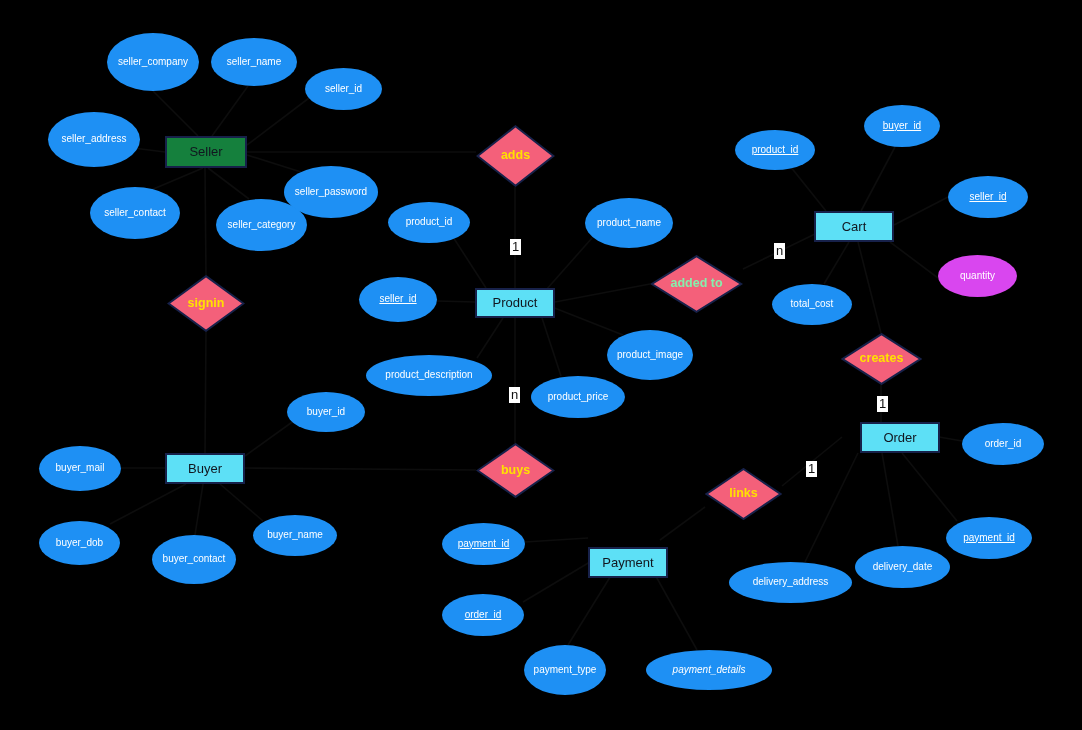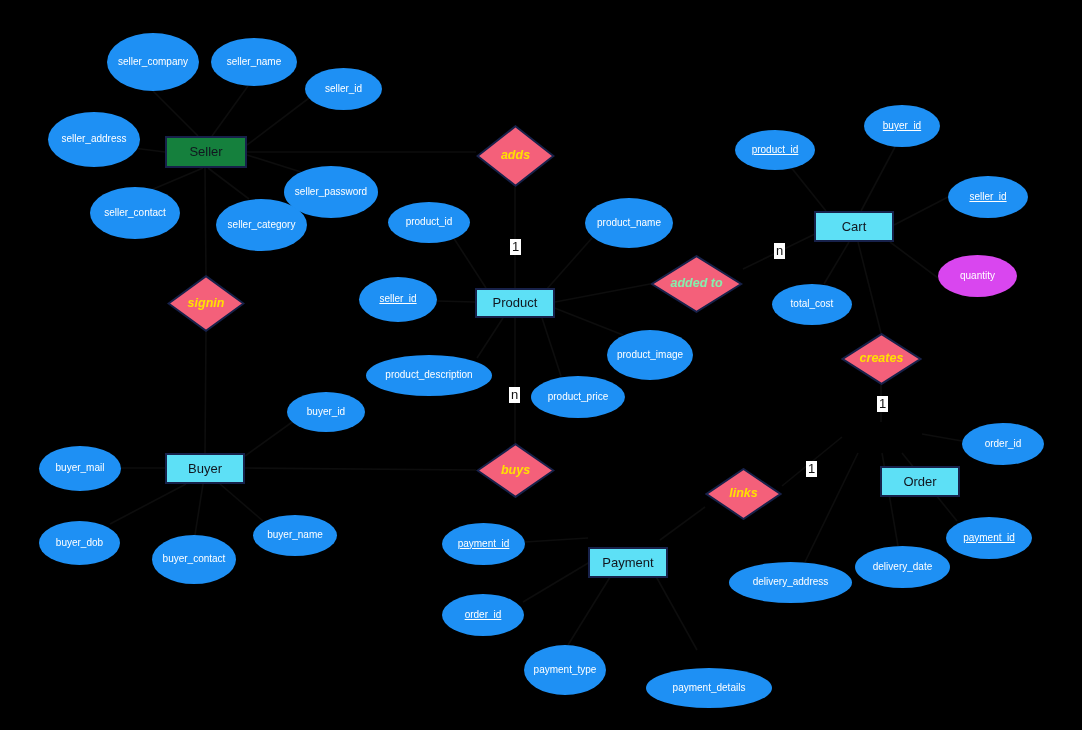--- a/index.html
+++ b/index.html
@@ -62,21 +62,20 @@
     left: 0; top: 0;
     width: 100%;
     height: 100%;
   }
   .rel .rlbl {
     position: relative;
     z-index: 2;
     color: #ffe100;
     font-size: 12.5px;
     font-weight: bold;
-    font-style: italic;
   }
   
   .card {
     position: absolute;
     background: #ffffff;
     color: #111111;
     font-size: 13px;
     line-height: 14px;
     padding: 1px 2px 1px 2px;
     z-index: 7;
@@ -138,21 +137,21 @@
       </div>
       <div class="node entity" style="left: 475px; top: 288px; width: 80px; height: 30px; background: rgb(93, 224, 246); border-color: rgb(23, 33, 74); color: rgb(17, 22, 31);">
         <span class="lbl">Product</span>
       </div>
       <div class="node entity" style="left: 814px; top: 211px; width: 80px; height: 31px; background: rgb(93, 224, 246); border-color: rgb(23, 33, 74); color: rgb(17, 22, 31);">
         <span class="lbl">Cart</span>
       </div>
       <div class="node entity" style="left: 165px; top: 453px; width: 80px; height: 31px; background: rgb(93, 224, 246); border-color: rgb(23, 33, 74); color: rgb(17, 22, 31);">
         <span class="lbl">Buyer</span>
       </div>
-      <div class="node entity" style="left: 880px; top: 422px; width: 80px; height: 31px; background: rgb(93, 224, 246); border-color: rgb(23, 33, 74); color: rgb(17, 22, 31); margin-top: 44px;">
+      <div class="node entity" style="left: 860px; top: 422px; width: 80px; height: 31px; background: rgb(93, 224, 246); border-color: rgb(23, 33, 74); color: rgb(17, 22, 31);">
         <span class="lbl">Order</span>
       </div>
       <div class="node entity" style="left: 588px; top: 522px; width: 80px; height: 31px; background: rgb(93, 224, 246); border-color: rgb(23, 33, 74); color: rgb(17, 22, 31); margin-top: 25px;">
         <span class="lbl">Payment</span>
       </div>
       <div class="node attr" style="left: 107px; top: 33px; width: 92px; height: 58px; background: rgb(30, 144, 244); color: rgb(255, 255, 255);">
         <span class="lbl">seller_company</span>
       </div>
       <div class="node attr" style="left: 211px; top: 38px; width: 86px; height: 48px; background: rgb(30, 144, 244); color: rgb(255, 255, 255);">
         <span class="lbl">seller_name</span>
@@ -234,21 +233,21 @@
       </div>
       <div class="node attr key" style="left: 442px; top: 523px; width: 83px; height: 42px; background: rgb(30, 144, 244); color: rgb(255, 255, 255);">
         <span class="lbl">payment_id</span>
       </div>
       <div class="node attr key" style="left: 442px; top: 594px; width: 82px; height: 42px; background: rgb(30, 144, 244); color: rgb(255, 255, 255);">
         <span class="lbl">order_id</span>
       </div>
       <div class="node attr" style="left: 524px; top: 645px; width: 82px; height: 50px; background: rgb(30, 144, 244); color: rgb(255, 255, 255);">
         <span class="lbl">payment_type</span>
       </div>
-      <div class="node attr" style="left: 646px; top: 668px; width: 126px; height: 40px; background: rgb(30, 144, 244); color: rgb(255, 255, 255);">
+      <div class="node attr" style="left: 646px; top: 650px; width: 126px; height: 40px; background: rgb(30, 144, 244); color: rgb(255, 255, 255); font-style: italic;">
         <span class="lbl">payment_details</span>
       </div>
       <div class="node rel" style="left: 476px; top: 125px; width: 79px; height: 62px;">
         <svg class="dia" viewBox="0 0 100 100" preserveAspectRatio="none">
           <polygon points="50,2 98,50 50,98 2,50" fill="#F4607A" stroke="#17214a" stroke-width="2" vector-effect="non-scaling-stroke"></polygon>
         </svg>
         <span class="rlbl" style="color: rgb(255, 225, 0);">adds</span>
       </div>
       <div class="node rel" style="left: 167px; top: 275px; width: 78px; height: 57px;">
         <svg class="dia" viewBox="0 0 100 100" preserveAspectRatio="none">

